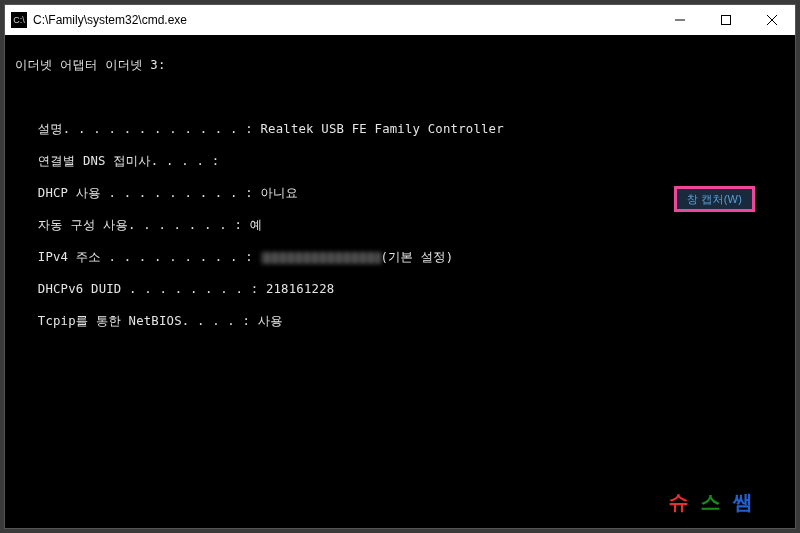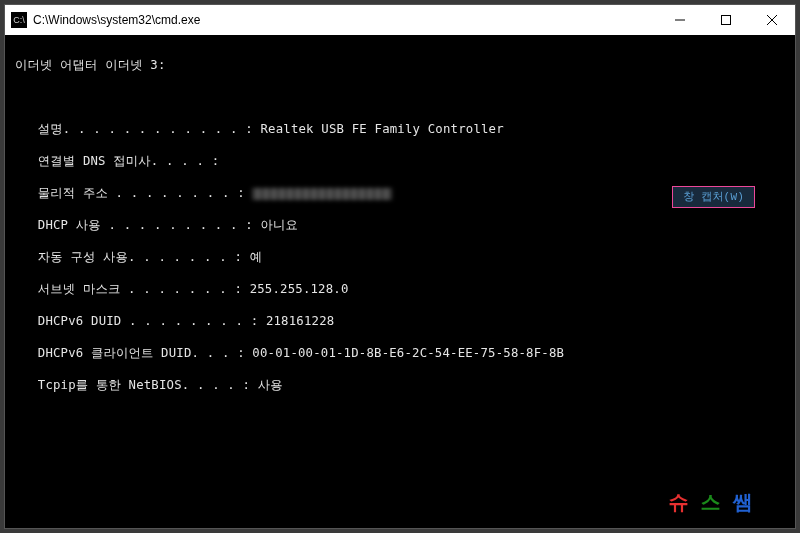--- a/index.html
+++ b/index.html
@@ -85,22 +85,22 @@
   .blur.w1 { width: 140px; }
   .blur.w2 { width: 120px; }
   .ghost-btn {
     position: absolute;
     right: 40px;
     top: 151px;
     background: rgba(40,70,100,0.6);
     color: #5a9fd4;
     font-size: 11px;
     padding: 2px 10px;
-    border: 1px solid #ec4899;
-    font-family: Liberation Mono, monospace;
+    border: 3px solid #ec4899;
+    font-family: Liberation Sans, sans-serif;
   }
   .watermark {
     position: absolute;
     right: 42px;
     bottom: 18px;
     display: flex;
     gap: 12px;
     align-items: baseline;
     font-family: "Malgun Gothic", sans-serif;
     font-weight: bold;
@@ -109,21 +109,21 @@
   .wm-red { color: #e63030; }
   .wm-green { color: #1a8a1a; }
   .wm-blue { color: #2060d0; }
 </style>
 </head>
 <body>
 
 <div class="window">
   <div class="titlebar">
     <div class="icon">C:\</div>
-    <div class="title">C:\Windows\system32\cmd.exe</div>
+    <div class="title">C:\Family\system32\cmd.exe</div>
     <div class="win-controls">
       <div class="win-btn">
         <svg viewBox="0 0 10 10">
             <line x1="0" y1="5" x2="10" y2="5" stroke="#000" stroke-width="1"></line>
           </svg>
       </div>
       <div class="win-btn">
         <svg viewBox="0 0 10 10">
             <rect x="0.5" y="0.5" width="9" height="9" fill="none" stroke="#000" stroke-width="1"></rect>
           </svg>
@@ -135,26 +135,24 @@
           </svg>
       </div>
     </div>
   </div>
 
   <div class="terminal">
 <span class="kv">이더넷 어댑터 이더넷 3:</span>
 <span class="kv"> </span>
 <span class="kv"><span>   설명. . . . . . . . . . . . :</span><span> Realtek USB FE Family Controller</span></span>
 <span class="kv">   연결별 DNS 접미사. . . . :</span>
-<span class="kv"><span>   물리적 주소 . . . . . . . . :</span> <span class="blur w1">xx</span></span>
 <span class="kv"><span>   DHCP 사용 . . . . . . . . . :</span><span> 아니요</span></span>
 <span class="kv"><span>   자동 구성 사용. . . . . . . :</span><span> 예</span></span>
-<span class="kv"><span>   서브넷 마스크 . . . . . . . :</span><span> 255.255.128.0</span></span>
+<span class="kv"><span>   IPv4 주소 . . . . . . . . . :</span> <span class="blur w2">xx</span><span>(기본 설정)</span></span>
 <span class="kv"><span>   DHCPv6 DUID . . . . . . . . :</span><span> 218161228</span></span>
-<span class="kv"><span>   DHCPv6 클라이언트 DUID. . . :</span><span> 00-01-00-01-1D-8B-E6-2C-54-EE-75-58-8F-8B</span></span>
 <span class="kv"><span>   Tcpip를 통한 NetBIOS. . . . :</span><span> 사용</span></span>
 
 
 
 
 
 
 
 
 

